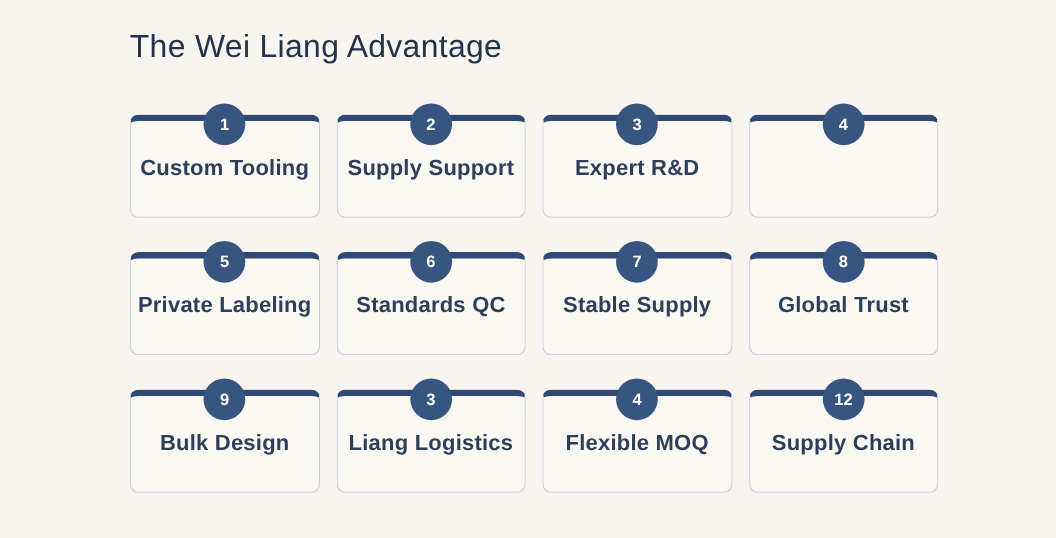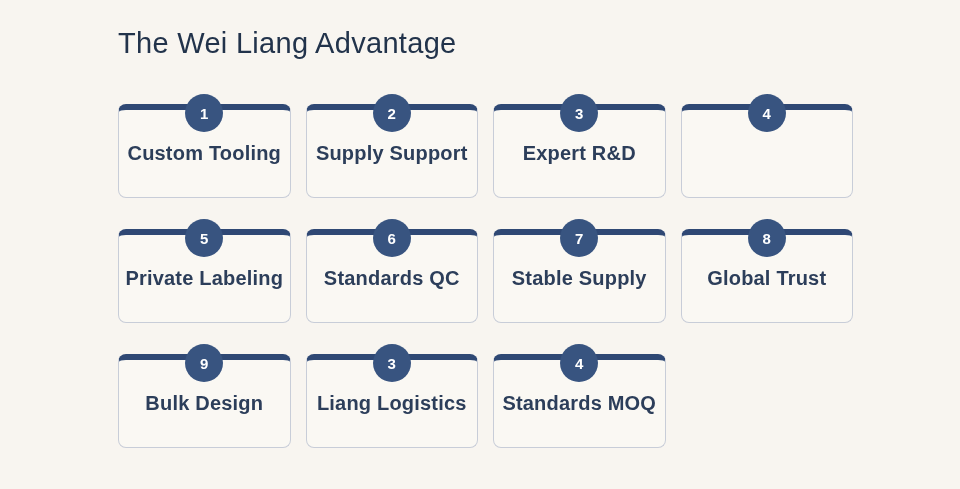--- a/index.html
+++ b/index.html
@@ -120,17 +120,21 @@
     <div class="card-label">Bulk Design</div>
   </div>
 
   <div class="card">
     <div class="badge">3</div>
     <div class="card-label">Liang Logistics</div>
   </div>
 
   <div class="card">
     <div class="badge">4</div>
-    <div class="card-label">Standards MOQ</div>
+    <div class="card-label">Flexible MOQ</div>
   </div>
 
+  <div class="card">
+    <div class="badge">12</div>
+    <div class="card-label">Supply Chain</div>
+  </div>
 
 </div>
 
 </body></html>

